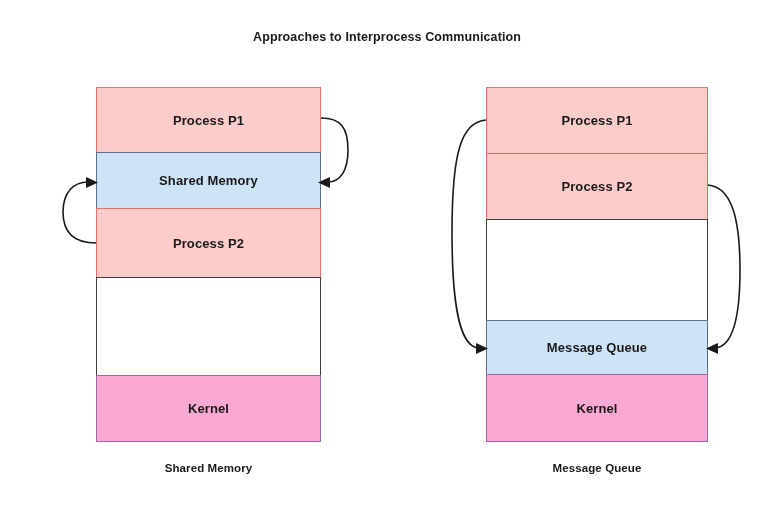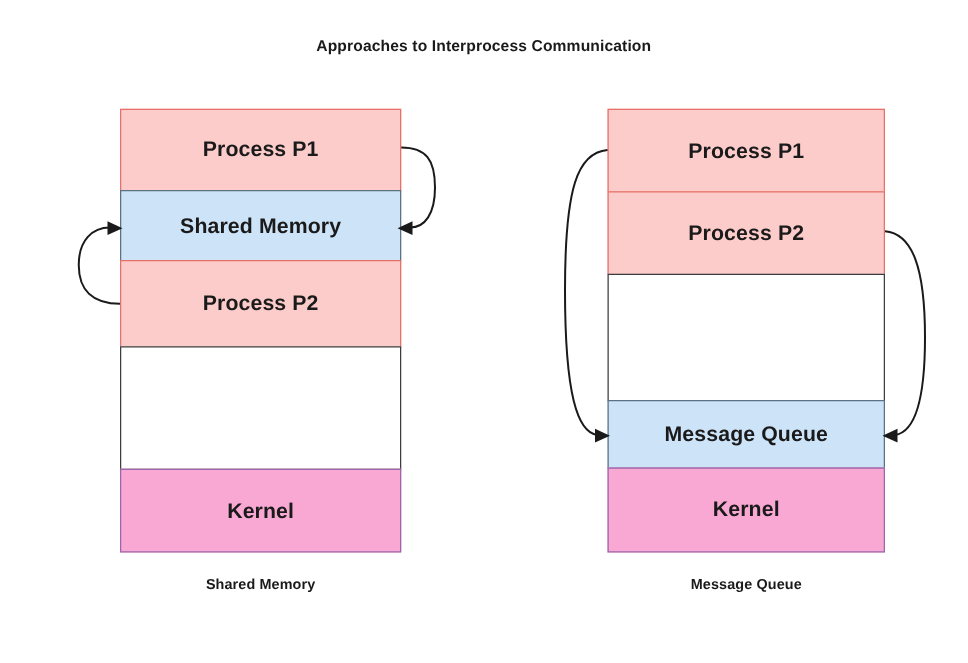--- a/index.html
+++ b/index.html
@@ -33,21 +33,21 @@
   }
   .stack {
     position: absolute;
   }
   .seg {
     position: absolute;
     box-sizing: border-box;
     display: flex;
     align-items: center;
     justify-content: center;
-    font-size: 17px;
+    font-size: 13px;
     font-weight: bold;
     color: #1a1a1a;
     letter-spacing: 0.1px;
   }
   .seg-pink   { background: #fcccca; border: 1px solid #e8706a; }
   .seg-blue   { background: #cde3f8; border: 1px solid #5b7282; }
   .seg-purple { background: #f9a8d4; border: 1px solid #9b66ad; }
   .seg-white  { background: #ffffff; border: 1px solid #3d3d3d; }
   .caption {
     position: absolute;

